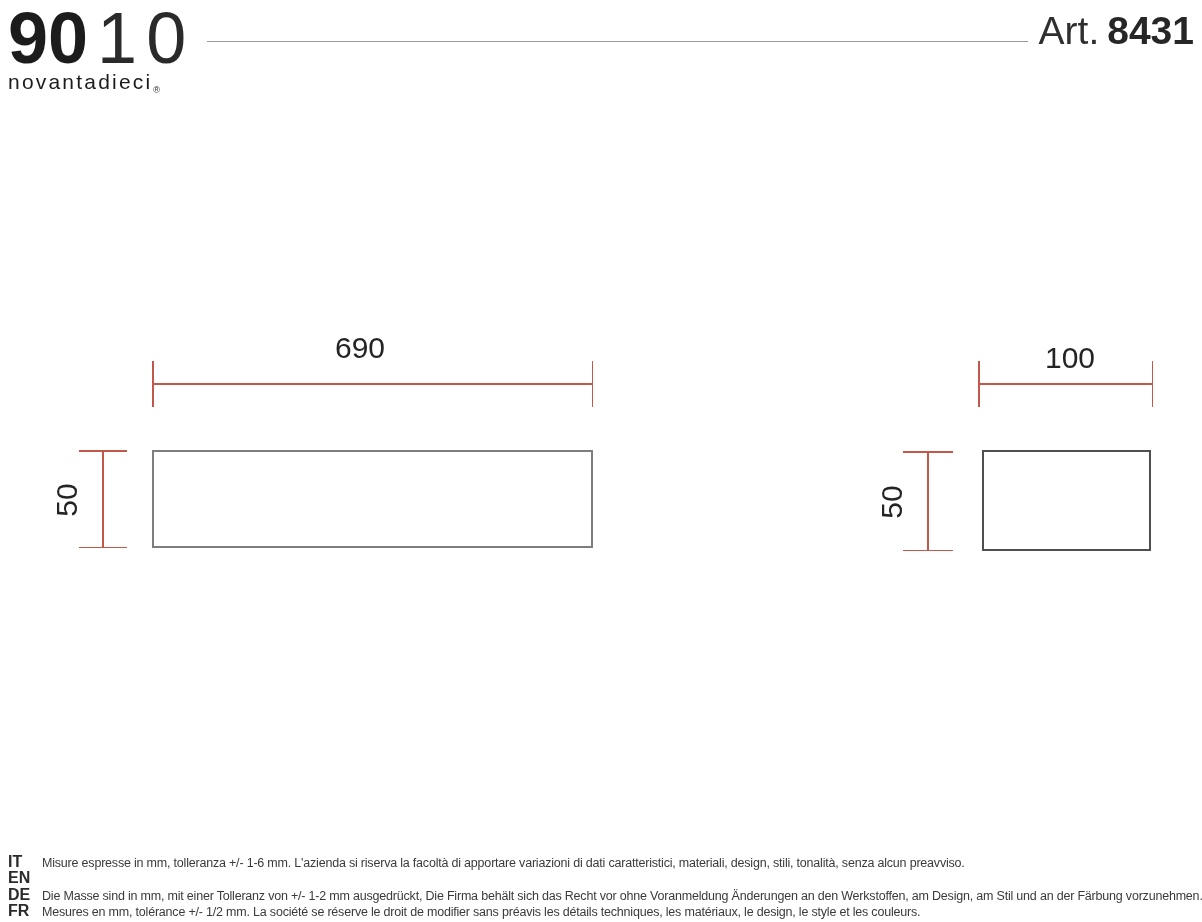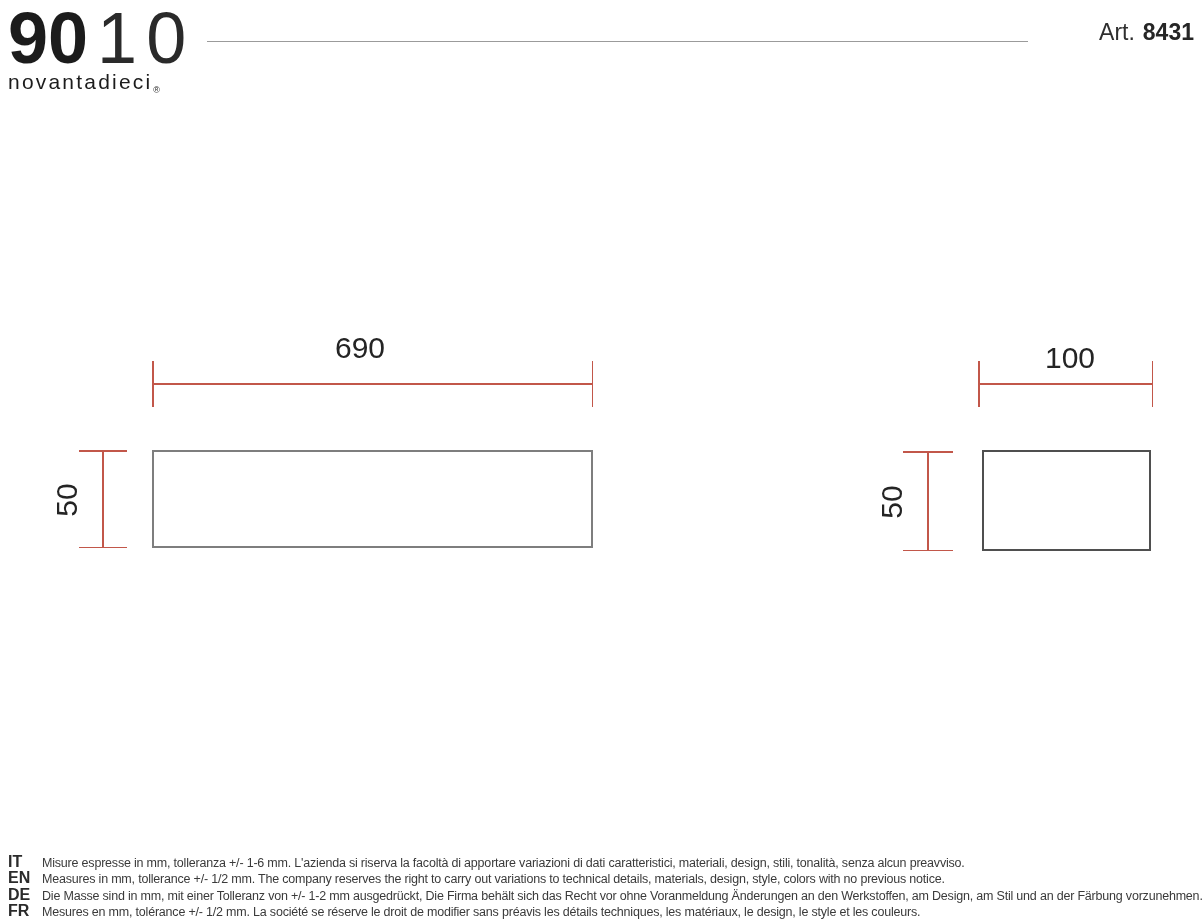--- a/index.html
+++ b/index.html
@@ -17,21 +17,21 @@
     color:var(--text-dark);overflow:hidden;
   }
   
   .logo{position:absolute;left:8px;top:2px;}
   .logo-digits{font-size:72px;line-height:1;letter-spacing:0;white-space:nowrap;color:var(--text-dark);}
   .logo-digits .bold{font-weight:700;}
   .logo-digits .thin{font-weight:400;margin-left:9px;color:#2a2a2a;}
   .logo-sub{font-size:21px;letter-spacing:2.2px;margin-top:-4px;color:var(--text-dark);white-space:nowrap;}
   .logo-sub .reg{font-size:9px;letter-spacing:0;position:relative;bottom:-4px;margin-left:1px;}
   .divider{position:absolute;left:207px;top:41px;width:821px;height:1px;background:var(--divider-gray);}
-  .art{position:absolute;top:21px;right:8px;font-size:23px;line-height:1;white-space:nowrap;color:#2f2f2f;}
+  .art{position:absolute;top:11px;right:8px;font-size:39px;line-height:1;white-space:nowrap;color:#2f2f2f;}
   .art .art-prefix{font-weight:400;}
   .art .art-number{font-weight:700;margin-left:8px;color:#262626;}
 
   
   .dim-label{position:absolute;font-size:30px;color:#242424;text-align:center;line-height:1;}
   .hdim{position:absolute;}
   .hdim .hline{position:absolute;left:0;right:0;top:22px;height:1.5px;background:var(--dimension-red);}
   .hdim .tick-l{position:absolute;left:0;top:0;bottom:0;width:1.5px;background:var(--dimension-red);}
   .hdim .tick-r{position:absolute;right:0;top:0;bottom:0;width:1.5px;background:var(--dimension-red);}
   .vdim{position:absolute;}
@@ -113,21 +113,20 @@
   <div class="dim-label rot sv-hlabel">50</div>
 </div>
 
 <div class="notes">
   <div class="note-row">
     <span class="note-lang">IT</span>
     <span class="note-text">Misure espresse in mm, tolleranza +/- 1-6 mm. L'azienda si riserva la facoltà di apportare variazioni di dati caratteristici, materiali, design, stili, tonalità, senza alcun preavviso.</span>
   </div>
   <div class="note-row">
     <span class="note-lang">EN</span>
-    <span class="note-text">Measures in mm, tollerance +/- 1/2 mm. The company reserves the right to carry out variations to technical details, materials, design, style, colors with no previous notice.</span>
   </div>
   <div class="note-row">
     <span class="note-lang">DE</span>
     <span class="note-text">Die Masse sind in mm, mit einer Tolleranz von +/- 1-2 mm ausgedrückt, Die Firma behält sich das Recht vor ohne Voranmeldung Änderungen an den Werkstoffen, am Design, am Stil und an der Färbung vorzunehmen.</span>
   </div>
   <div class="note-row">
     <span class="note-lang">FR</span>
     <span class="note-text">Mesures en mm, tolérance +/- 1/2 mm. La société se réserve le droit de modifier sans préavis les détails techniques, les matériaux, le design, le style et les couleurs.</span>
   </div>
 </div>

